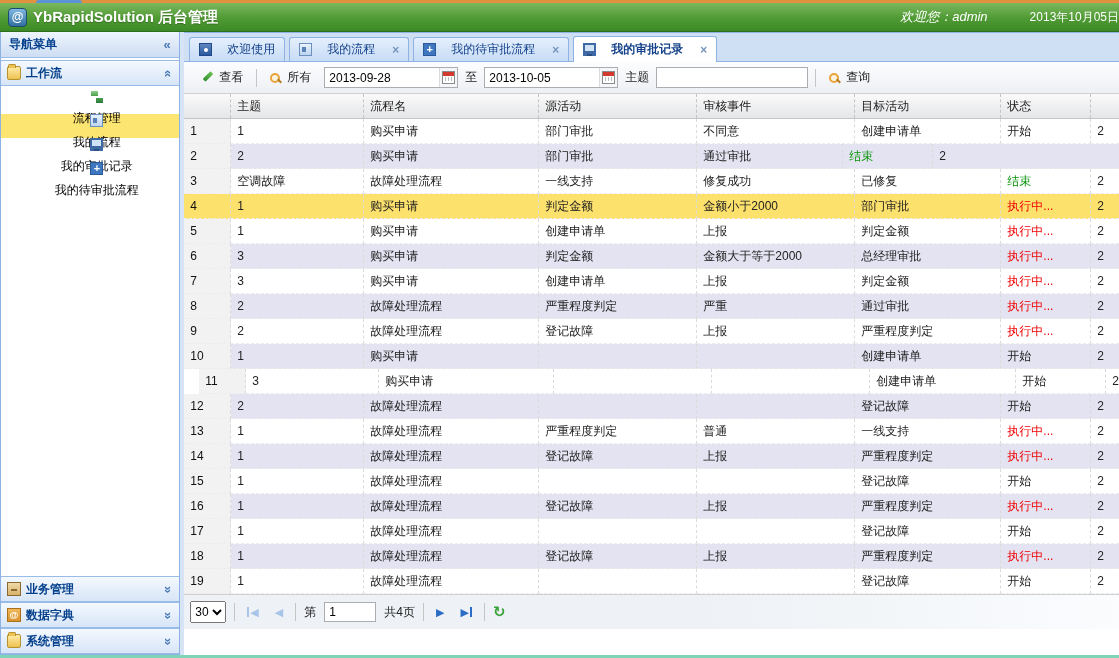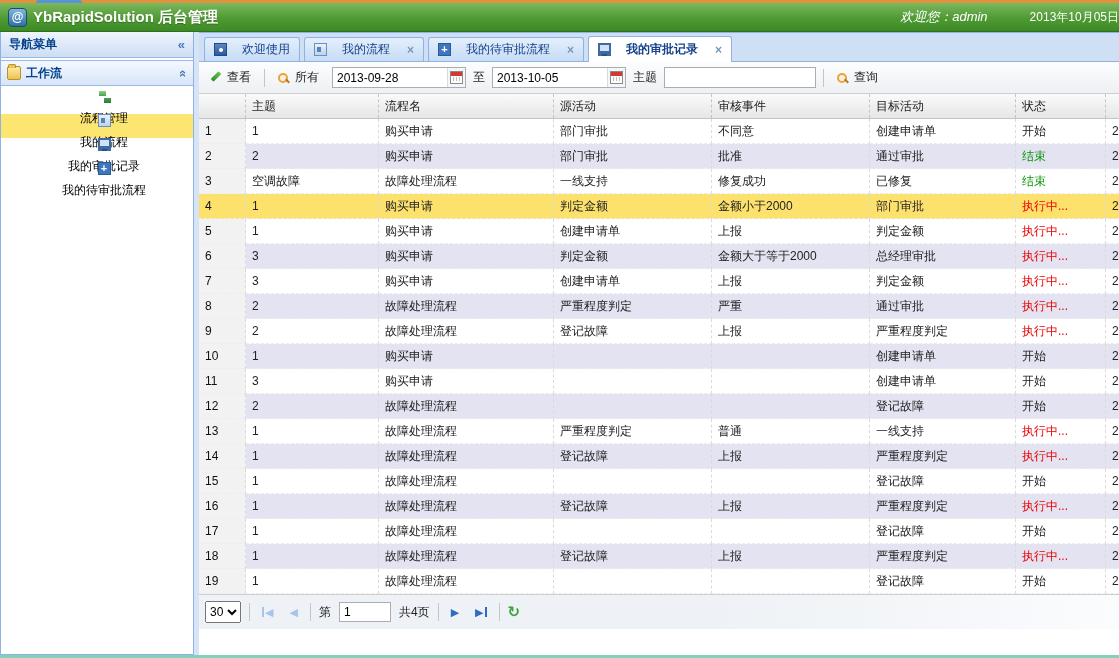--- a/index.html
+++ b/index.html
@@ -97,21 +97,21 @@
     background:linear-gradient(#e4effc,#c7dcf6); border:1px solid #8db2e3; border-bottom:none;
     border-radius:3px 3px 0 0; color:#15428b; cursor:pointer; white-space:nowrap; }
   .tab.active { background:#fff; font-weight:bold; height:26px; margin-bottom:-1px; }
   .tab .close-x { color:#7795bd; font-weight:bold; margin-left:2px; font-size:12px; cursor:pointer; }
 
   #panel-header { height:27px; background:linear-gradient(#eaf2fc,#cfdff5);
     border-bottom:1px solid #99bbe8; display:flex; align-items:center; gap:6px; padding:0 7px;
     color:#0e3d7a; font-weight:bold; font-size:13px; }
 
   #toolbar { height:32px; background:linear-gradient(#fcfdfe,#edf0f4);
-    border-bottom:1px solid #cfcfcf; display:flex; align-items:center; gap:7px; padding:0 4px; }
+    border-bottom:1px solid #cfcfcf; display:flex; align-items:center; gap:7px; padding:0 11px; }
   .tbtn { display:flex; align-items:center; gap:5px; padding:3px 6px; cursor:pointer; color:#1a1a1a; }
   .tsep { width:1px; height:18px; background:#c5c5c5; }
   .datefield { display:flex; align-items:center; width:134px; height:21px;
     border:1px solid #abadb3; background:#fff; }
   .datefield input { flex:1; min-width:0; border:none; outline:none; padding:0 4px;
     font:12px "Liberation Sans","DejaVu Sans",sans-serif; }
   .date-trigger { width:18px; height:100%; display:flex; align-items:center; justify-content:center;
     cursor:pointer; background:#f4f6f9; border-left:1px solid #d8dade; }
   #subject-input { width:152px; height:21px; border:1px solid #abadb3; padding:0 4px;
     font:12px "Liberation Sans","DejaVu Sans",sans-serif; }
@@ -190,20 +190,40 @@
         <div class="side-item">
           <span class="ic ic-sm ic-monitor"></span>
           <span>我的审批记录</span>
         </div>
         <div class="side-item">
           <span class="ic ic-sm ic-winplus"></span>
           <span>我的待审批流程</span>
         </div>
       </div>
     <div id="side-fill"></div>
+    <div id="bottom-panels">
+        <div class="acc-header">
+          <span class="ic ic-drawer"></span>
+          <span>业务管理</span>
+          <span class="spacer"></span>
+          <span class="chev-down">»</span>
+        </div>
+        <div class="acc-header">
+          <span class="ic ic-at"></span>
+          <span>数据字典</span>
+          <span class="spacer"></span>
+          <span class="chev-down">»</span>
+        </div>
+        <div class="acc-header">
+          <span class="ic ic-folder"></span>
+          <span>系统管理</span>
+          <span class="spacer"></span>
+          <span class="chev-down">»</span>
+        </div>
+      </div>
   </div>
 
   <div id="splitter"></div>
 
   <div id="main">
     <div id="tabstrip">
         <div class="tab">
           <span class="ic ic-sm ic-gear"></span>
           <span>欢迎使用</span>
         </div>
@@ -276,21 +296,20 @@
           <div class="gcell" style="width: 158px;">不同意</div>
           <div class="gcell" style="width: 146px;">创建申请单</div>
           <div class="gcell st-start" style="width: 90px;">开始</div>
           <div class="gcell tail">2</div>
         </div>
         <div class="grow alt">
           <div class="gcell numcell" style="width: 47px;">2</div>
           <div class="gcell" style="width: 133px;">2</div>
           <div class="gcell" style="width: 175px;">购买申请</div>
           <div class="gcell" style="width: 158px;">部门审批</div>
-          <div class="gcell" style="width: 158px;">批准</div>
           <div class="gcell" style="width: 146px;">通过审批</div>
           <div class="gcell st-end" style="width: 90px;">结束</div>
           <div class="gcell tail">2</div>
         </div>
         <div class="grow">
           <div class="gcell numcell" style="width: 47px;">3</div>
           <div class="gcell" style="width: 133px;">空调故障</div>
           <div class="gcell" style="width: 175px;">故障处理流程</div>
           <div class="gcell" style="width: 158px;">一线支持</div>
           <div class="gcell" style="width: 158px;">修复成功</div>
@@ -362,21 +381,21 @@
           <div class="gcell numcell" style="width: 47px;">10</div>
           <div class="gcell" style="width: 133px;">1</div>
           <div class="gcell" style="width: 175px;">购买申请</div>
           <div class="gcell" style="width: 158px;"></div>
           <div class="gcell" style="width: 158px;"></div>
           <div class="gcell" style="width: 146px;">创建申请单</div>
           <div class="gcell st-start" style="width: 90px;">开始</div>
           <div class="gcell tail">2</div>
         </div>
         <div class="grow">
-          <div class="gcell numcell" style="width: 47px;">11</div>
+          <div class="gcell numcell" style="width: 47px; margin-left: 15px;">11</div>
           <div class="gcell" style="width: 133px;">3</div>
           <div class="gcell" style="width: 175px;">购买申请</div>
           <div class="gcell" style="width: 158px;"></div>
           <div class="gcell" style="width: 158px;"></div>
           <div class="gcell" style="width: 146px;">创建申请单</div>
           <div class="gcell st-start" style="width: 90px;">开始</div>
           <div class="gcell tail">2</div>
         </div>
         <div class="grow alt">
           <div class="gcell numcell" style="width: 47px;">12</div>

